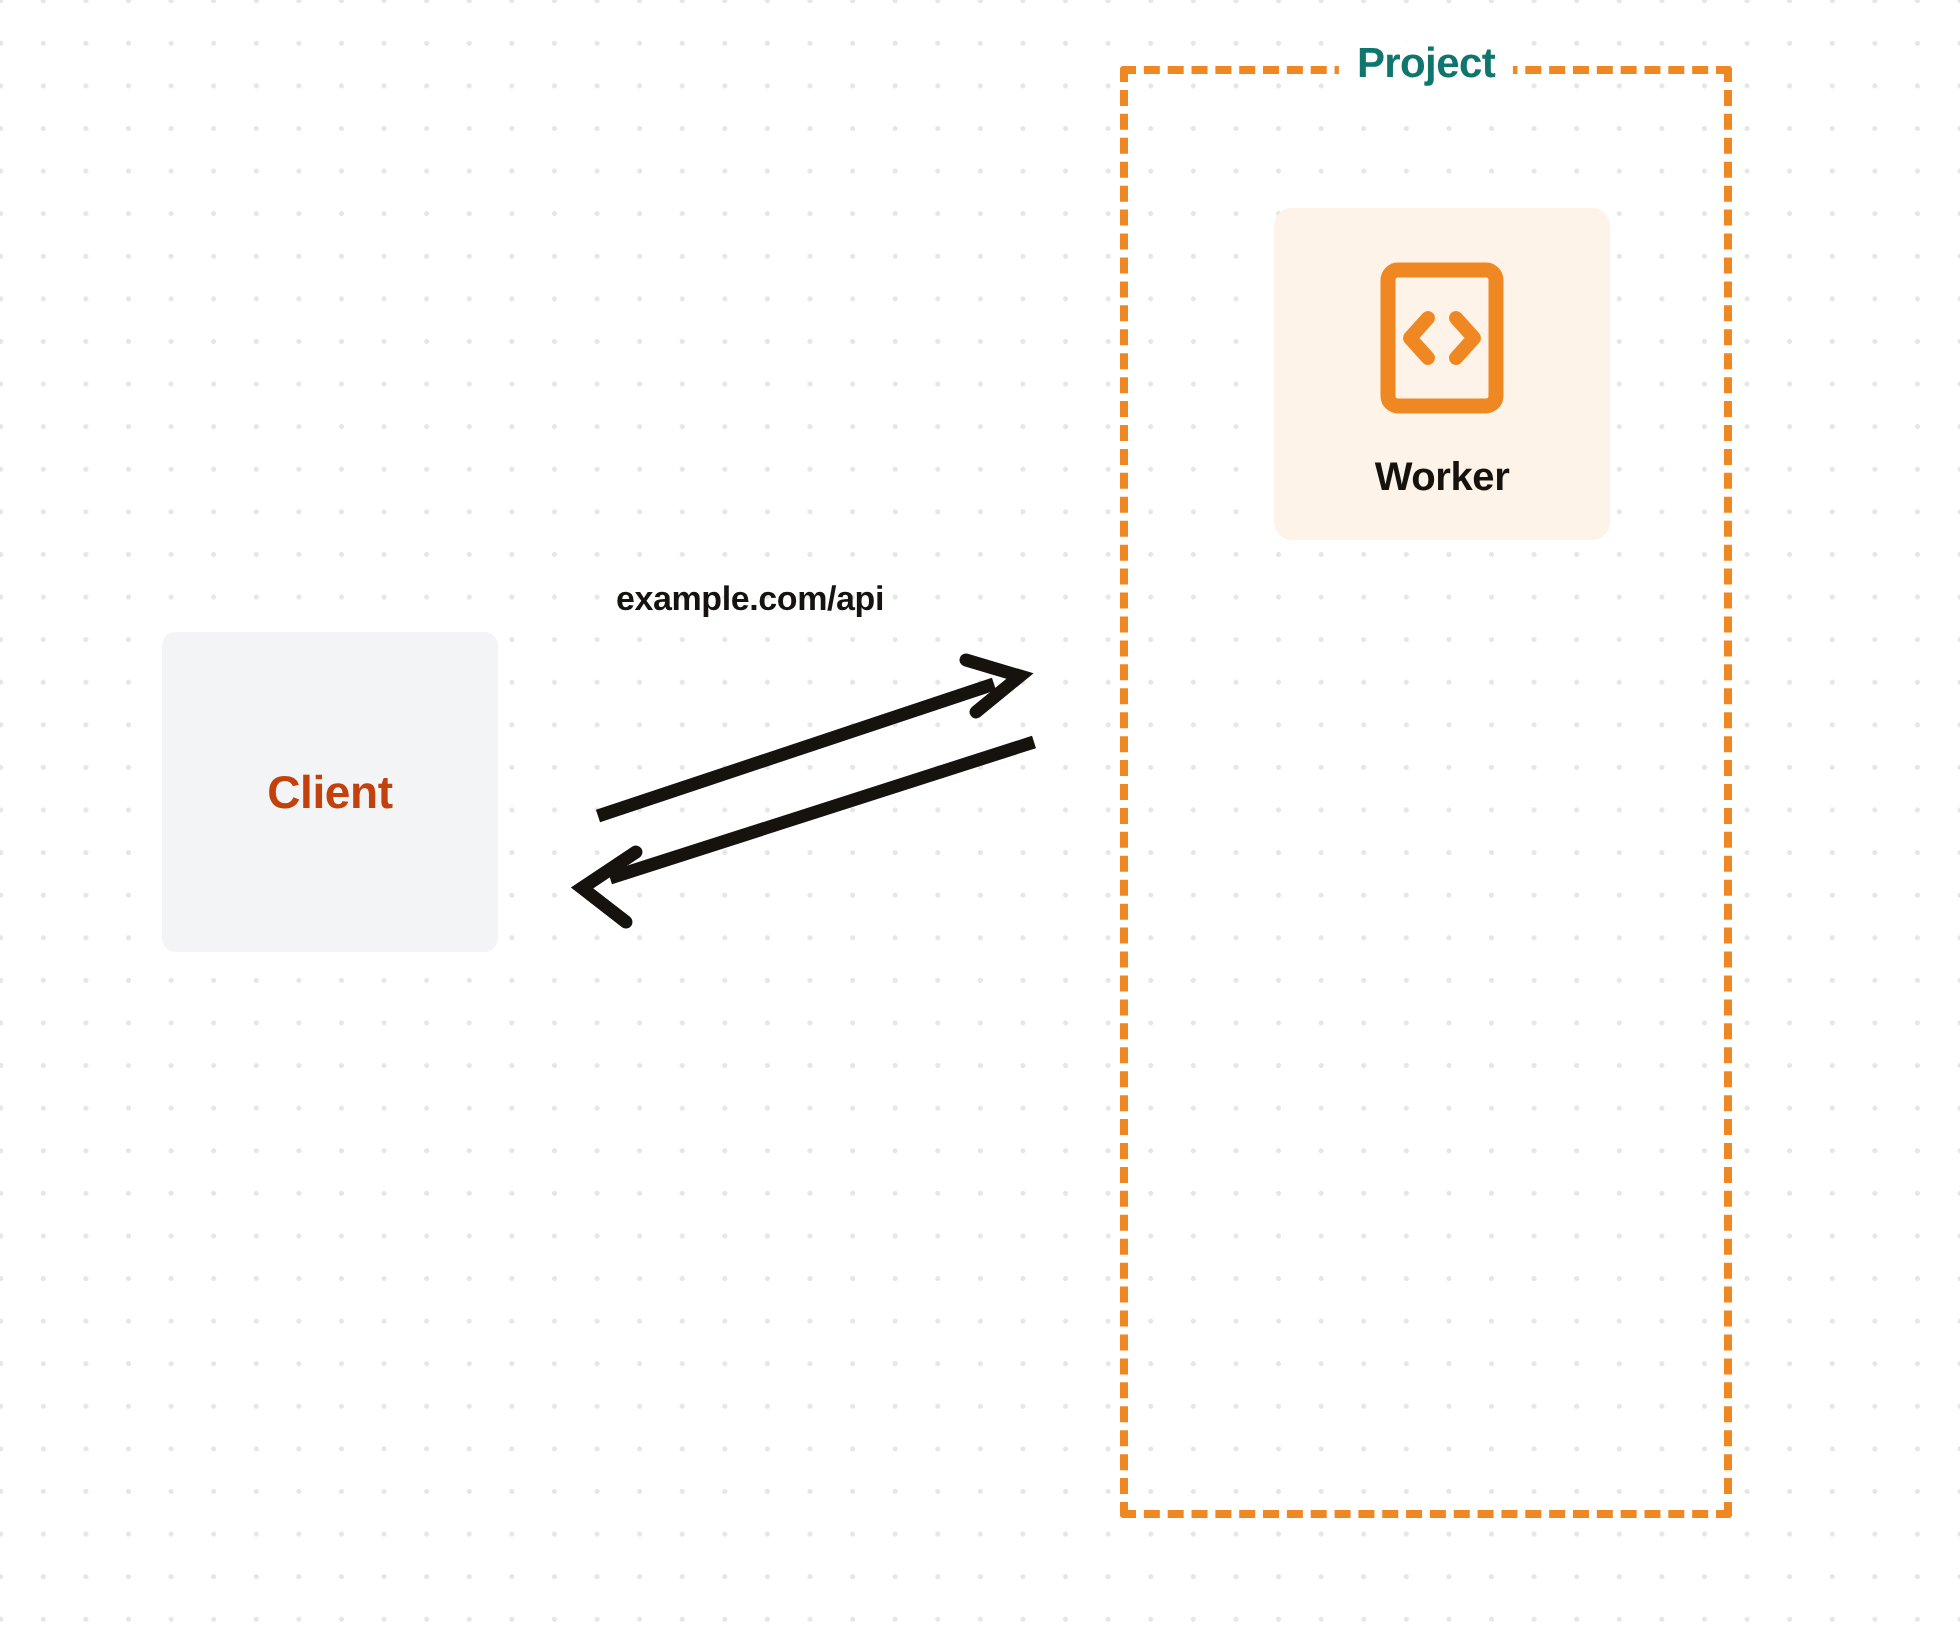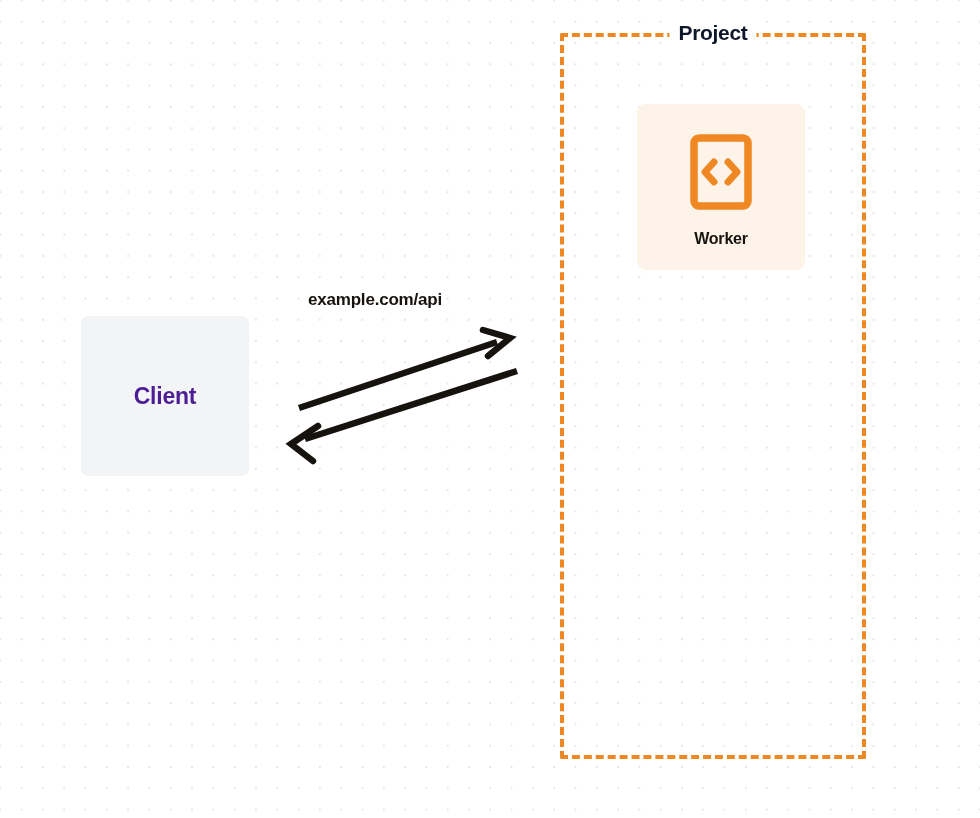--- a/index.html
+++ b/index.html
@@ -35,21 +35,21 @@
     height: 160px;
     background: #f3f4f6;
     border-radius: 7px;
     display: flex;
     align-items: center;
     justify-content: center;
   }
   #client-label {
     font-size: 23px;
     font-weight: 700;
-    color: #4c1d95;
+    color: #c2410c;
     letter-spacing: -0.2px;
   }
 
   
   #arrow-layer {
     position: absolute;
     left: 0; top: 0;
     width: 980px; height: 818px;
     pointer-events: none;
   }
@@ -76,21 +76,21 @@
   }
   #project-title {
     position: absolute;
     left: 50%;
     top: -4px;
     transform: translate(-50%, -52%);
     background: #ffffff;
     padding: 0 9px;
     font-size: 21px;
     font-weight: 700;
-    color: #0f172a;
+    color: #0f766e;
     letter-spacing: -0.3px;
     white-space: nowrap;
   }
 
   
   .service-card {
     position: absolute;
     width: 168px;
     background: #fdf3e8;
     border-radius: 9px;
@@ -109,21 +109,21 @@
     left: 68px;
     top: 414px;
     height: 166px;
     padding-top: 8px;
   }
   .service-icon {
     display: block;
     margin-bottom: 16px;
   }
   .service-label {
-    font-size: 16px;
+    font-size: 20px;
     font-weight: 700;
     color: #16130f;
     letter-spacing: -0.2px;
   }
 
   
   #file-tree {
     position: absolute;
     left: 46px;
     top: 582px;

